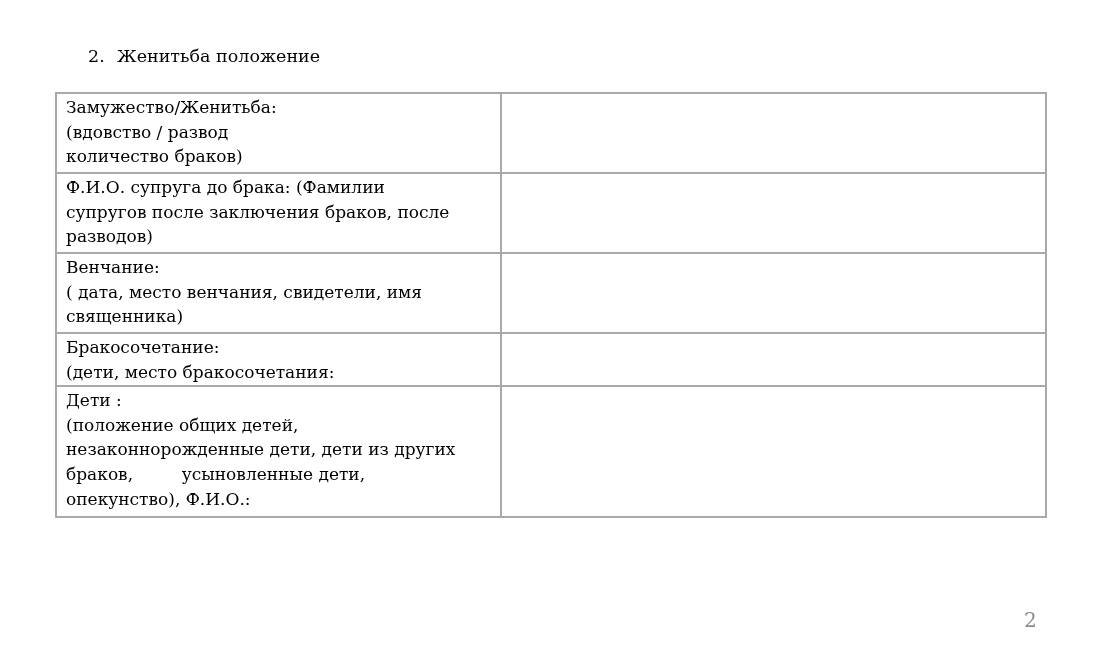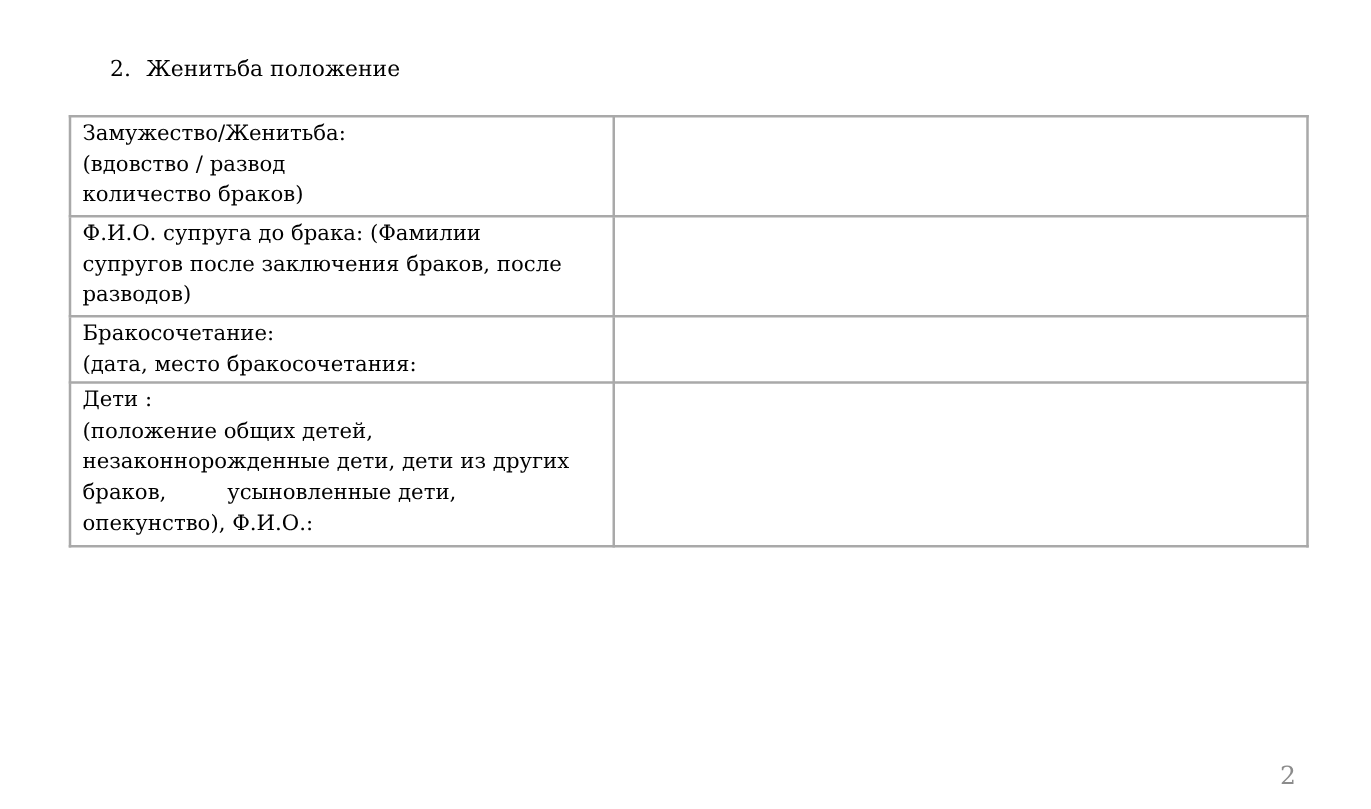--- a/index.html
+++ b/index.html
@@ -36,21 +36,21 @@
     position: absolute;
     top: 92px;
     left: 55px;
     width: 992px;
     border-collapse: collapse;
     table-layout: fixed;
   }
   table.form td {
     border: 2px solid #a9a9a9;
     vertical-align: top;
-    padding: 1px 12px 1px 9px;
+    padding: 1px 22px 1px 9px;
     font-size: 17px;
     line-height: 24.6px;
     white-space: pre-wrap;
   }
   td.label-cell {
     width: 412px;
   }
   td.value-cell {
     width: auto;
   }
@@ -82,23 +82,29 @@
 (вдовство / развод
 количество браков)</td>
         <td class="value-cell"></td>
       </tr>
       <tr class="r-tall">
         <td class="label-cell">Ф.И.О. супруга до брака: (Фамилии
 супругов после заключения браков, после
 разводов)</td>
         <td class="value-cell"></td>
       </tr>
+      <tr class="r-tall">
+        <td class="label-cell">Венчание:
+( дата, место венчания, свидетели, имя
+священника)</td>
+        <td class="value-cell"></td>
+      </tr>
       <tr class="r-short">
         <td class="label-cell">Бракосочетание:
-(дата, место бракосочетания:</td>
+(дети, место бракосочетания:</td>
         <td class="value-cell"></td>
       </tr>
       <tr class="r-xtall">
         <td class="label-cell">Дети :
 (положение общих детей,
 незаконнорожденные дети, дети из других
 браков,         усыновленные дети,
 опекунство), Ф.И.О.:</td>
         <td class="value-cell"></td>
       </tr>

